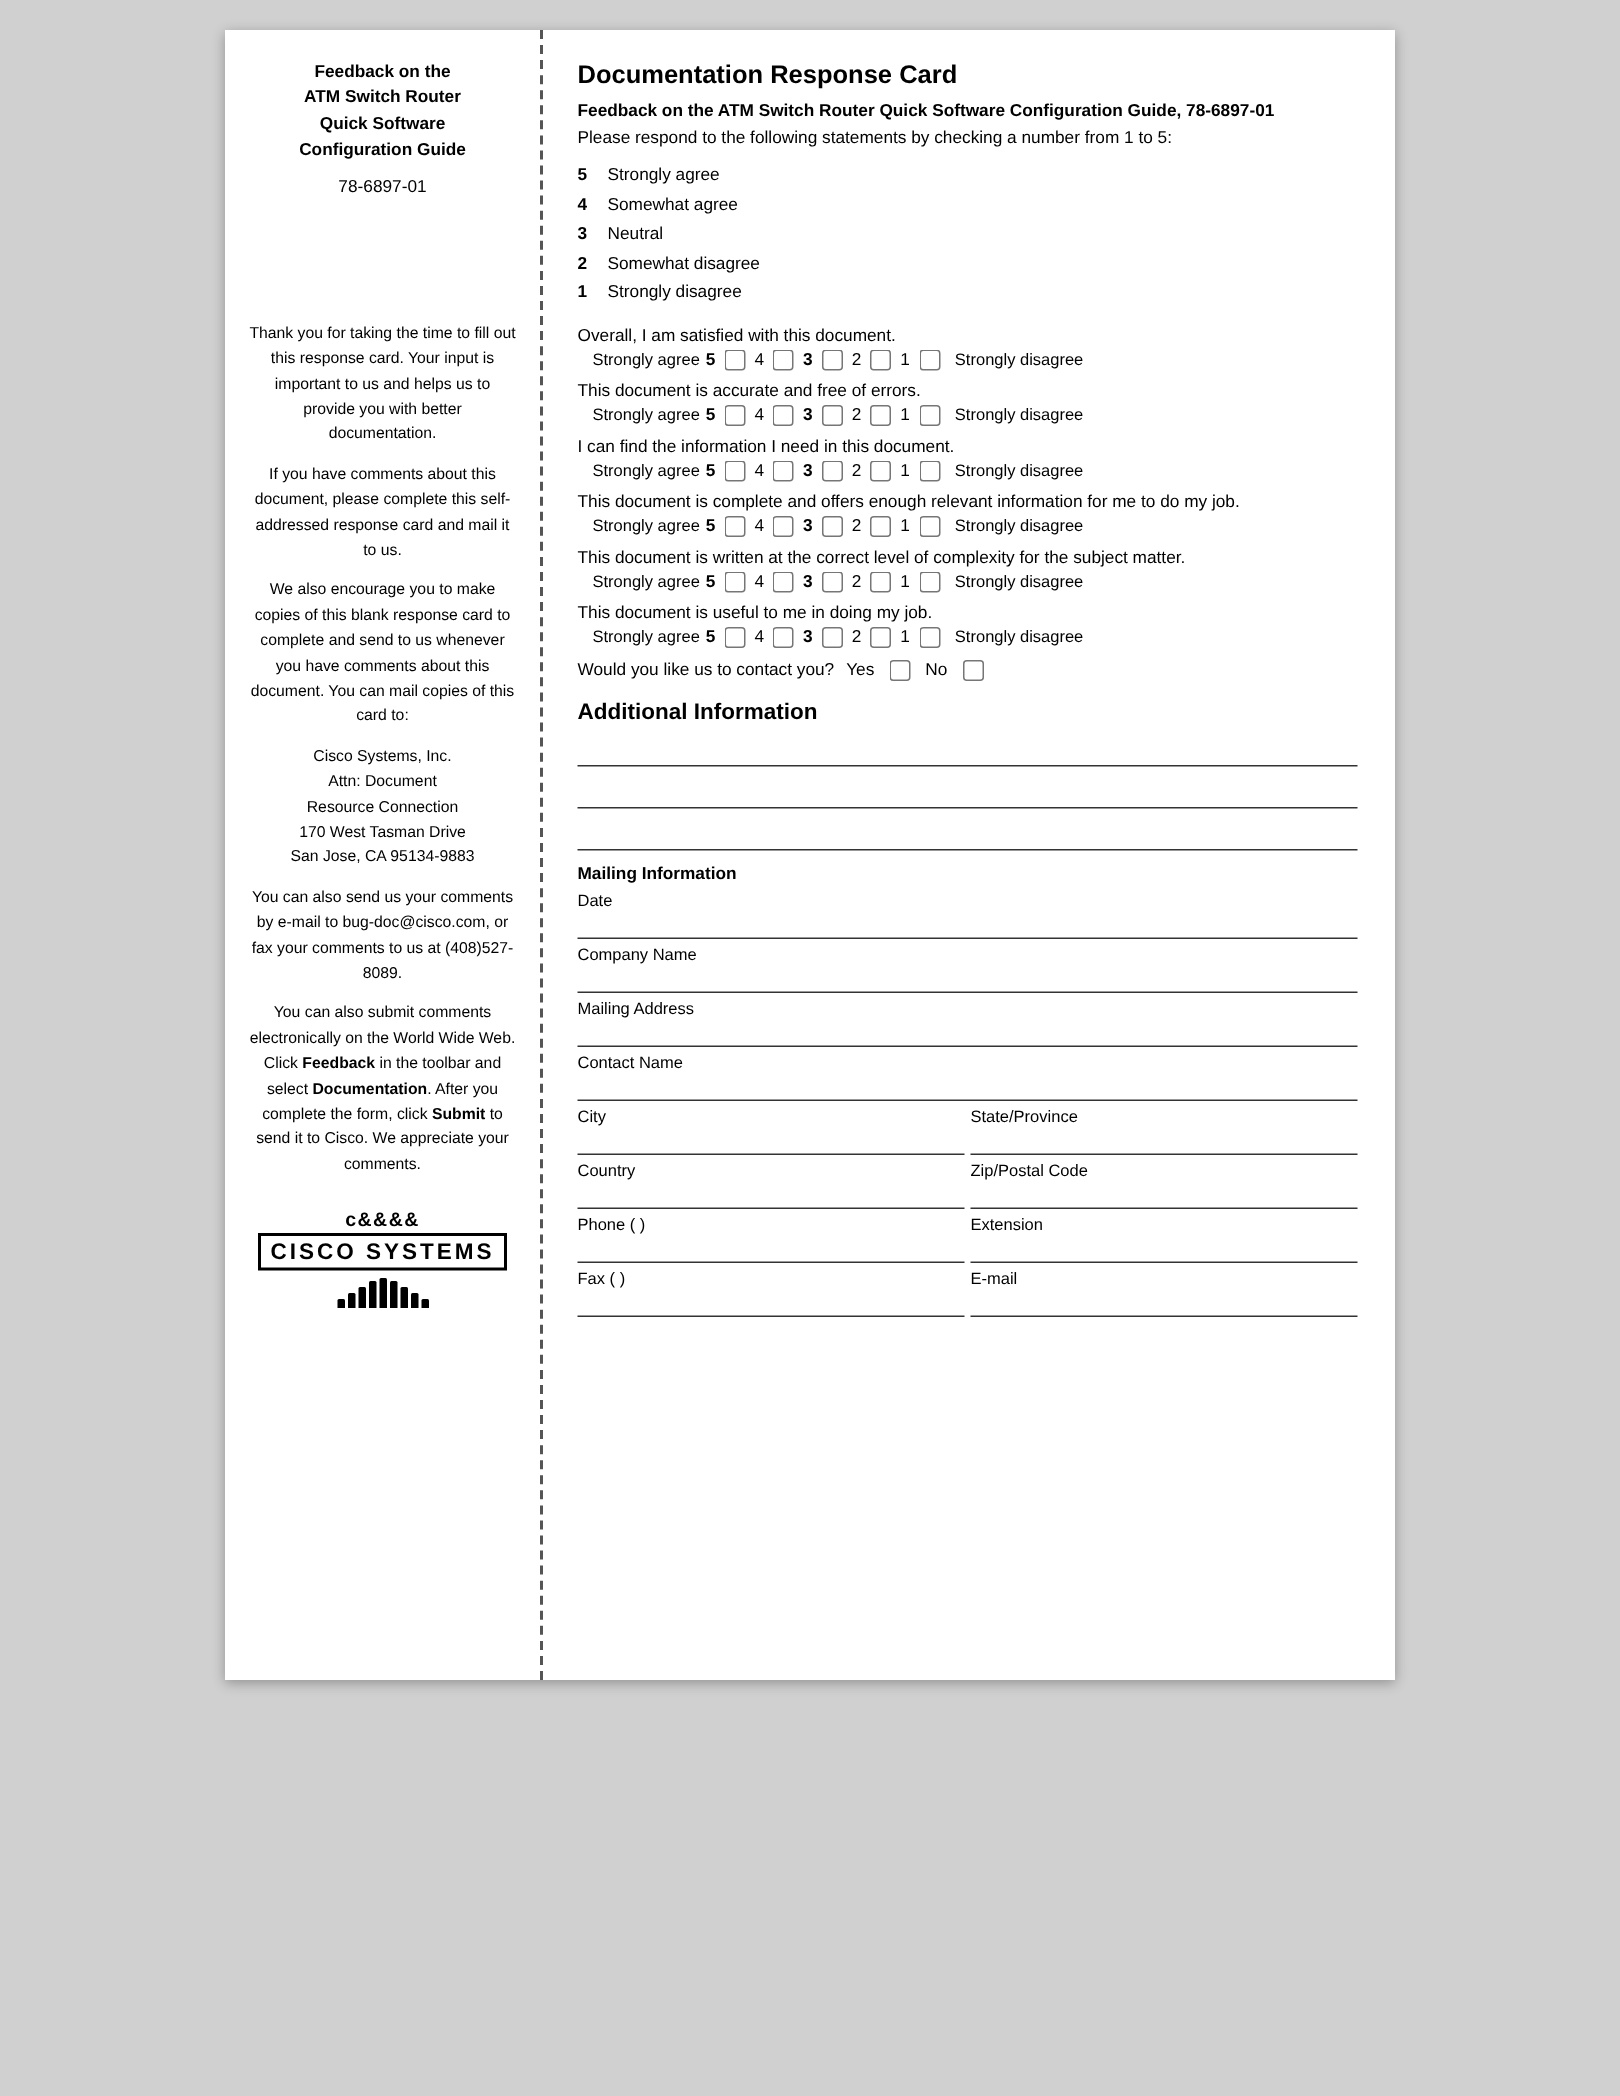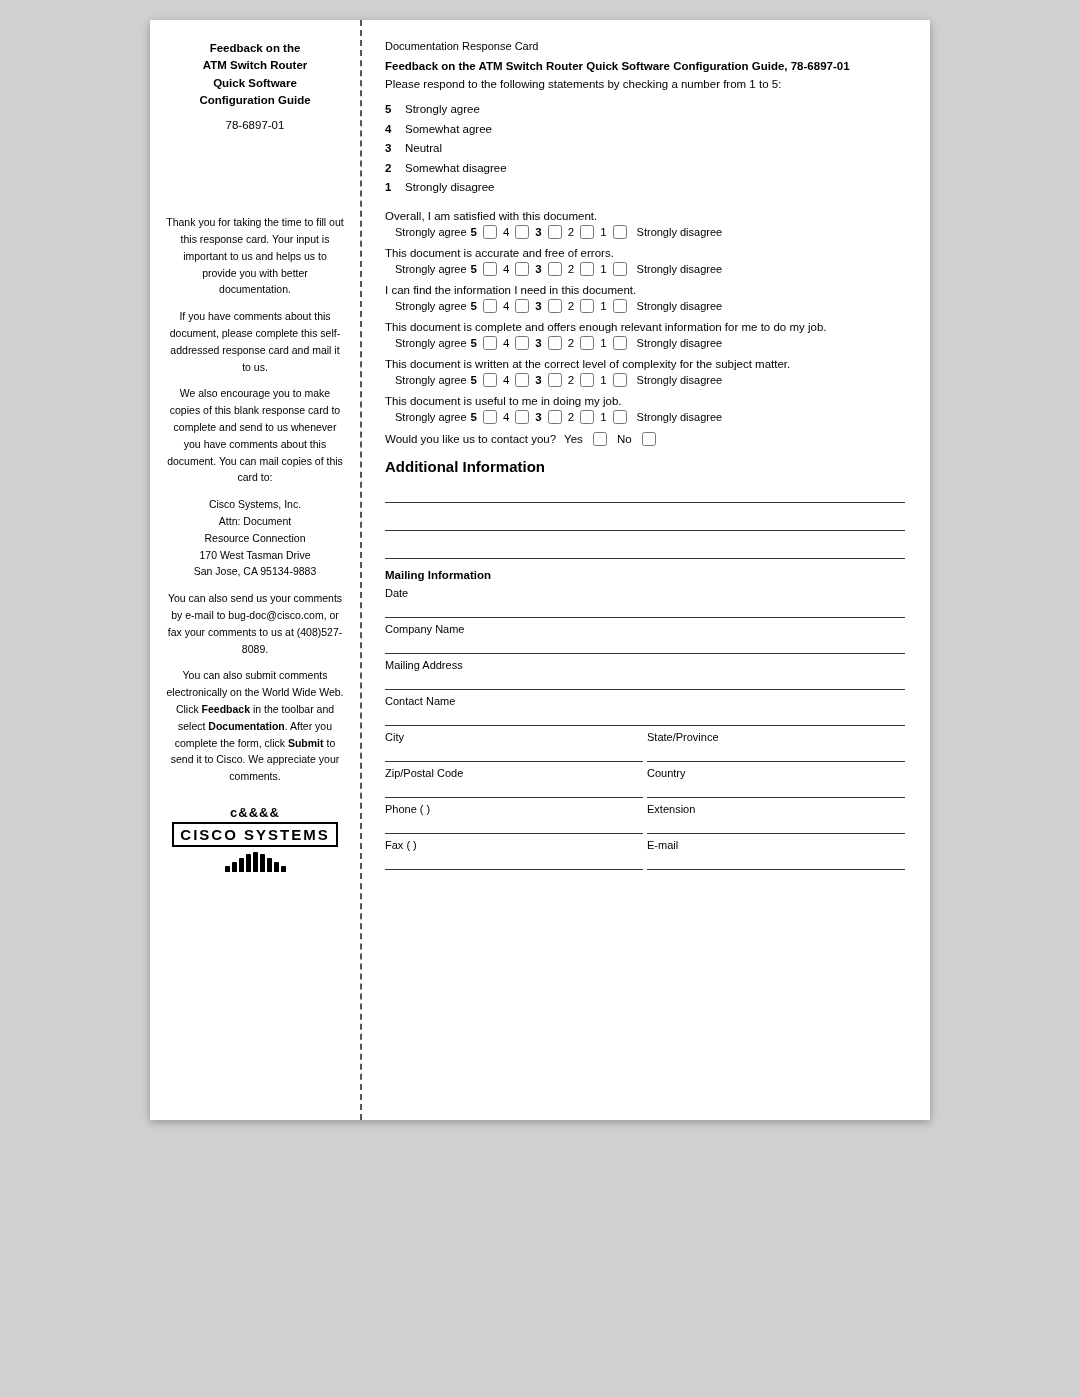--- a/index.html
+++ b/index.html
@@ -90,22 +90,22 @@
       border-left: 2px dashed #555;
     }
 
     
     .right-panel {
       flex: 1;
       padding: 20px 25px;
       font-size: 11.5px;
     }
     .right-panel h2 {
-      font-size: 11px;
-      font-weight: normal;
+      font-size: 17px;
+      font-weight: bold;
       margin-bottom: 8px;
     }
     .right-panel .main-title {
       font-size: 11.5px;
       font-weight: bold;
       margin-bottom: 6px;
     }
     .right-panel .intro {
       margin-bottom: 10px;
       font-size: 11.5px;
@@ -442,27 +442,27 @@
           <div class="field-line"></div>
         </div>
         <div class="form-col">
           <label>State/Province</label>
           <div class="field-line"></div>
         </div>
       </div>
 
       <div class="form-row">
         <div class="form-col">
+          <label>Country</label>
+          <div class="field-line"></div>
+        </div>
+        <div class="form-col">
           <label>Zip/Postal Code</label>
           <div class="field-line"></div>
         </div>
-        <div class="form-col">
-          <label>Country</label>
-          <div class="field-line"></div>
-        </div>
       </div>
 
       <div class="form-row">
         <div class="form-col">
           <label>Phone (    )</label>
           <div class="field-line"></div>
         </div>
         <div class="form-col">
           <label>Extension</label>
           <div class="field-line"></div>

